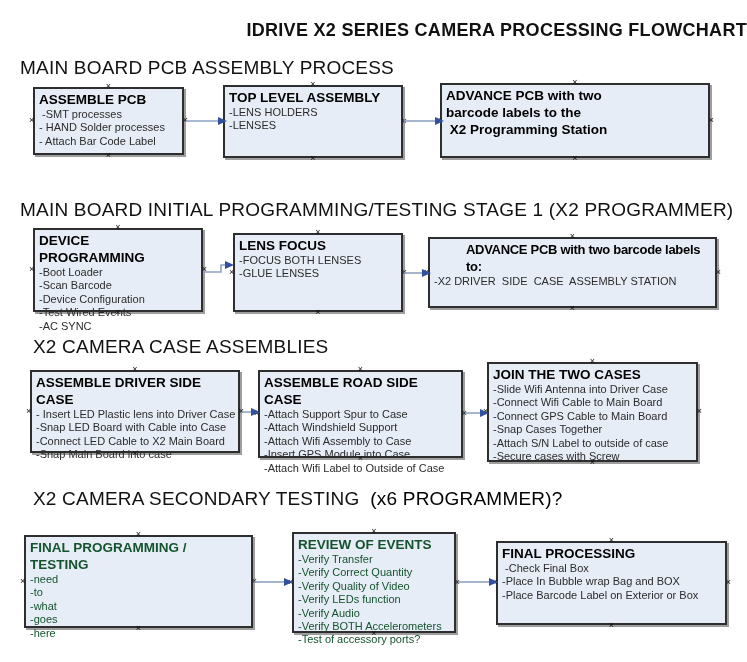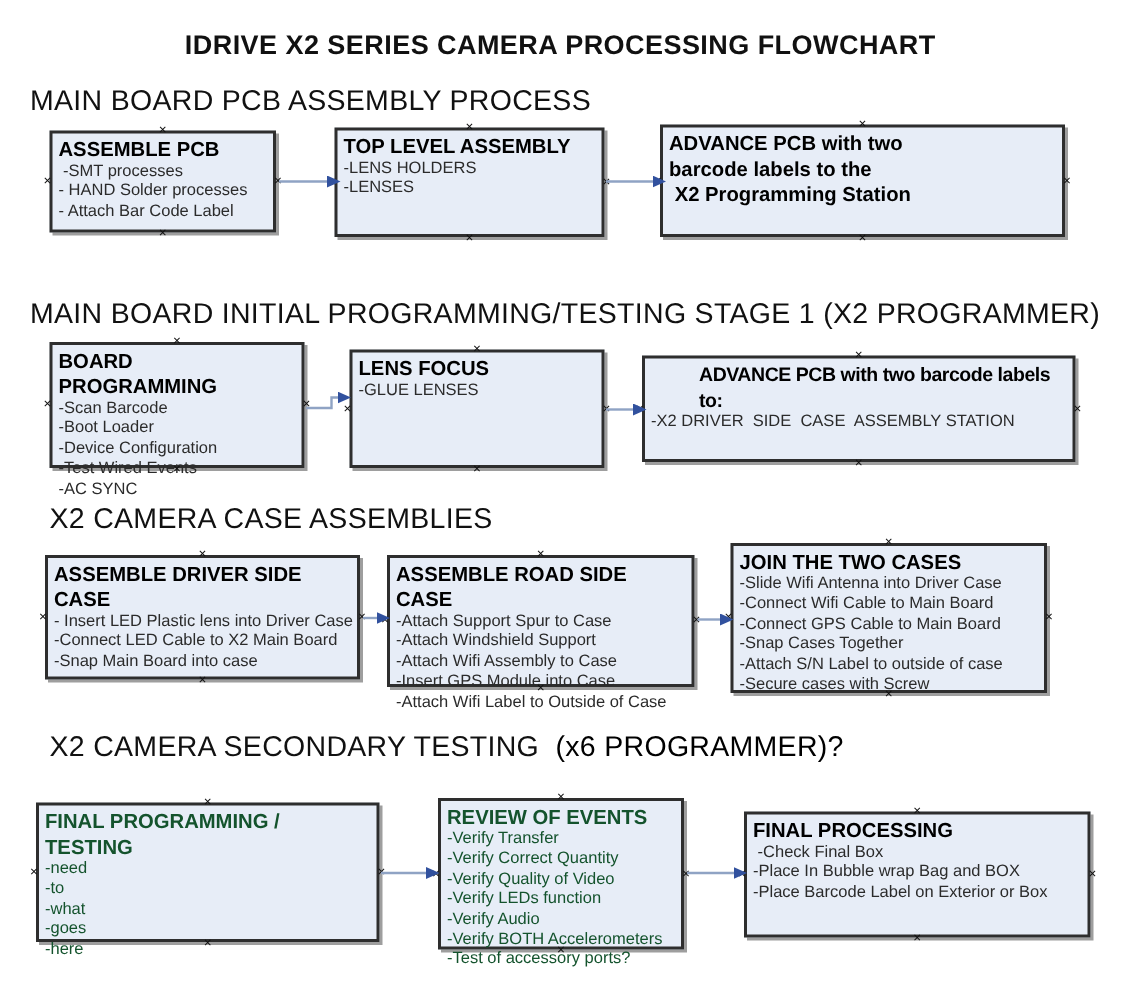--- a/index.html
+++ b/index.html
@@ -1,21 +1,21 @@
 <!DOCTYPE html>
 <html><head>
 <meta charset="utf-8">
 <style>
   html,body { margin:0; padding:0; background:#ffffff; }
   #canvas {
     position:relative; width:747px; height:662px; background:#ffffff;
     font-family:"Liberation Sans","DejaVu Sans",sans-serif; overflow:hidden;
   }
   .ptitle {
-    position:absolute; left:0; top:20px; width:747px; text-align:center;
+    position:absolute; left:0; top:20px; width:747px; text-align:right;
     font-size:18px; font-weight:bold; color:#111; letter-spacing:0.3px;
   }
   .sheading {
     position:absolute; font-size:19px; font-weight:normal; color:#111;
     letter-spacing:0.2px; white-space:pre;
   }
   #h1 { left:20px; top:57px; }
   #h2 { left:20px; top:199px; }
   #h3 { left:33px; top:336px; }
   #h4 { left:33px; top:488px; }
@@ -105,36 +105,37 @@
 barcode labels to the
  X2 Programming Station</div>
     <ul class="bitems"></ul>
   <span class="anchor top">×</span>
       <span class="anchor bottom">×</span>
       <span class="anchor left">×</span>
       <span class="anchor right">×</span>
     </div>
 
   <div class="fbox" id="b4">
-    <div class="btitle">BOARD PROGRAMMING</div>
-    <ul class="bitems">
+    <div class="btitle">DEVICE PROGRAMMING</div>
+    <ul class="bitems">
+        <li>-Boot Loader</li>
         <li>-Scan Barcode</li>
-        <li>-Boot Loader</li>
         <li>-Device Configuration</li>
         <li>-Test Wired Events</li>
         <li>-AC SYNC</li>
       </ul>
   <span class="anchor top">×</span>
       <span class="anchor bottom">×</span>
       <span class="anchor left">×</span>
       <span class="anchor right">×</span>
     </div>
   <div class="fbox" id="b5">
     <div class="btitle">LENS FOCUS</div>
     <ul class="bitems">
+        <li>-FOCUS BOTH LENSES</li>
         <li>-GLUE LENSES</li>
       </ul>
   <span class="anchor top">×</span>
       <span class="anchor bottom">×</span>
       <span class="anchor left">×</span>
       <span class="anchor right">×</span>
     </div>
   <div class="fbox" id="b6">
     <div class="btitle">ADVANCE PCB with two barcode labels to:</div>
     <ul class="bitems">
@@ -143,20 +144,21 @@
   <span class="anchor top">×</span>
       <span class="anchor bottom">×</span>
       <span class="anchor left">×</span>
       <span class="anchor right">×</span>
     </div>
 
   <div class="fbox" id="b7">
     <div class="btitle">ASSEMBLE DRIVER SIDE CASE</div>
     <ul class="bitems">
         <li>- Insert LED Plastic lens into Driver Case</li>
+        <li>-Snap LED Board with Cable into Case</li>
         <li>-Connect LED Cable to X2 Main Board</li>
         <li>-Snap Main Board into case</li>
       </ul>
   <span class="anchor top">×</span>
       <span class="anchor bottom">×</span>
       <span class="anchor left">×</span>
       <span class="anchor right">×</span>
     </div>
   <div class="fbox" id="b8">
     <div class="btitle">ASSEMBLE ROAD SIDE CASE</div>

